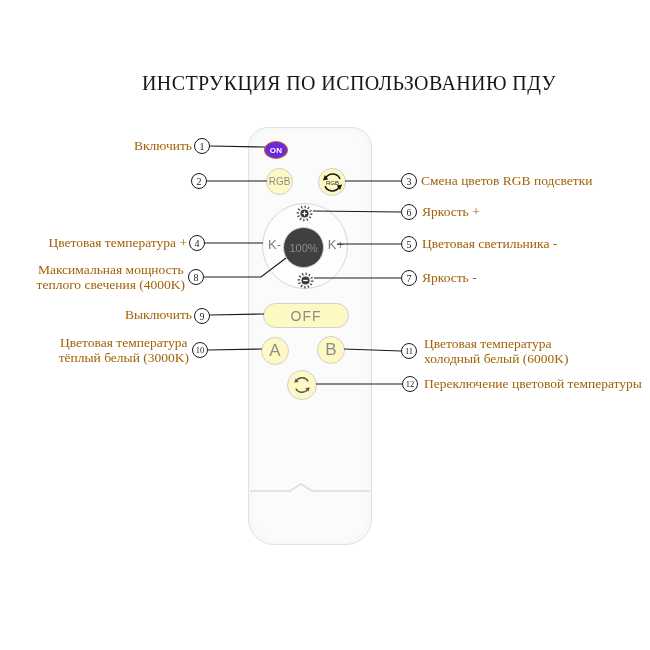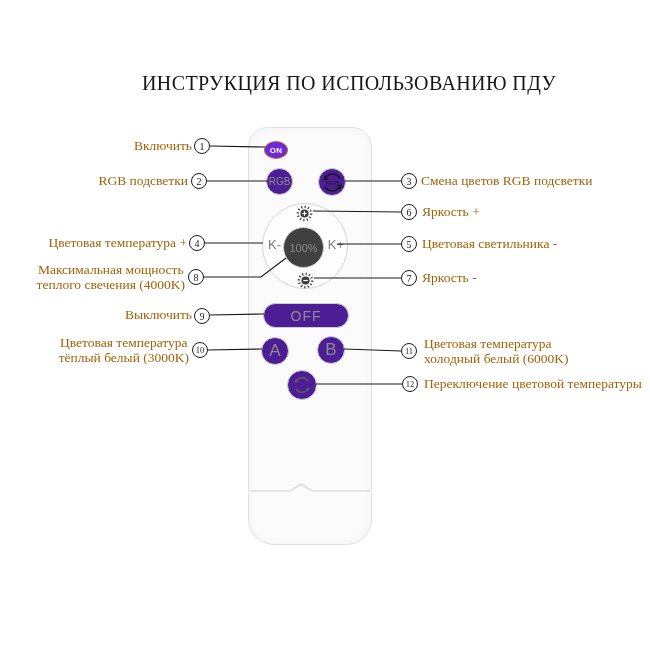--- a/index.html
+++ b/index.html
@@ -15,21 +15,21 @@
   }
 
   
   .remote{
     position:absolute;left:224px;top:127px;width:124px;height:418px;
     background:#fbfbfb;border:1.5px solid #e1e1e1;box-sizing:border-box;
     border-radius:20px 20px 26px 26px;
     box-shadow:inset 0 0 10px rgba(0,0,0,.035);
   }
   .btn{
-    position:absolute;box-sizing:border-box;background:#4c1d95;
+    position:absolute;box-sizing:border-box;background:#fef9c3;
     border:1.3px solid #cfcfcf;display:flex;align-items:center;justify-content:center;
     font-family:"Liberation Sans", sans-serif;color:#8c8c8c;
   }
   .btn-on{
     left:15px;top:13px;width:24px;height:18px;border-radius:50%;
     background:#6d28d9;border:1.3px solid #c76f2a;color:#fff;
     font-size:8px;font-weight:bold;letter-spacing:.2px;
   }
   .btn-rgb{left:17px;top:40px;width:27px;height:27px;border-radius:50%;font-size:10px;}
   .btn-rgbcycle{left:69px;top:40px;width:28px;height:28px;border-radius:50%;}
@@ -165,21 +165,20 @@
   <div class="marker" style="left:377px;top:173px;">3</div>
   <div class="marker" style="left:377px;top:204px;">6</div>
   <div class="marker" style="left:377px;top:236px;">5</div>
   <div class="marker" style="left:377px;top:270px;">7</div>
   <div class="marker two" style="left:377px;top:343px;">11</div>
   <div class="marker two" style="left:378px;top:376px;">12</div>
 
   <div class="lbl lbl-left" style="right:482px;top:146px;">Включить</div>
 
   <div class="lbl lbl-left" style="right:486px;top:181px;">
-    <div>RGB подсветки</div>
   </div>
 
   <div class="lbl lbl-left" style="right:487px;top:243px;">Цветовая температура +</div>
 
   <div class="lbl lbl-left" style="right:489px;top:277px;">
     <div>Максимальная мощность</div>
     <div>теплого свечения (4000K)</div>
   </div>
 
   <div class="lbl lbl-left" style="right:482px;top:315px;">Выключить</div>

